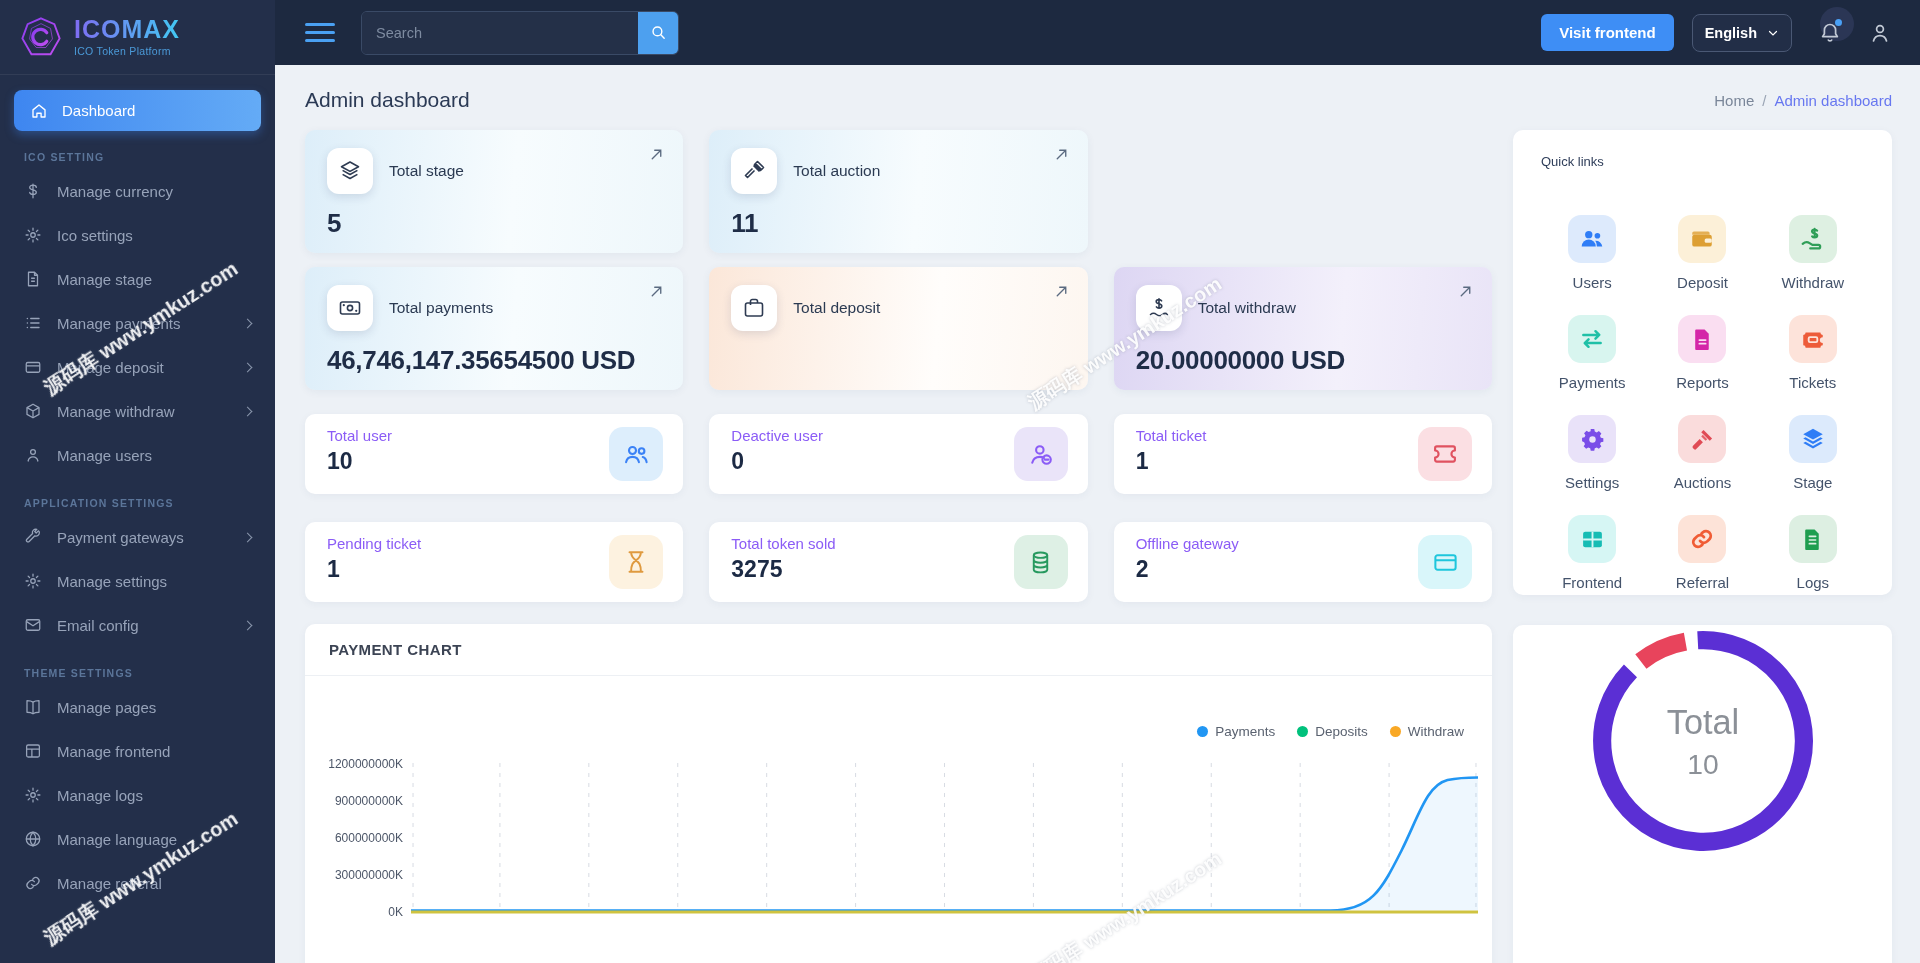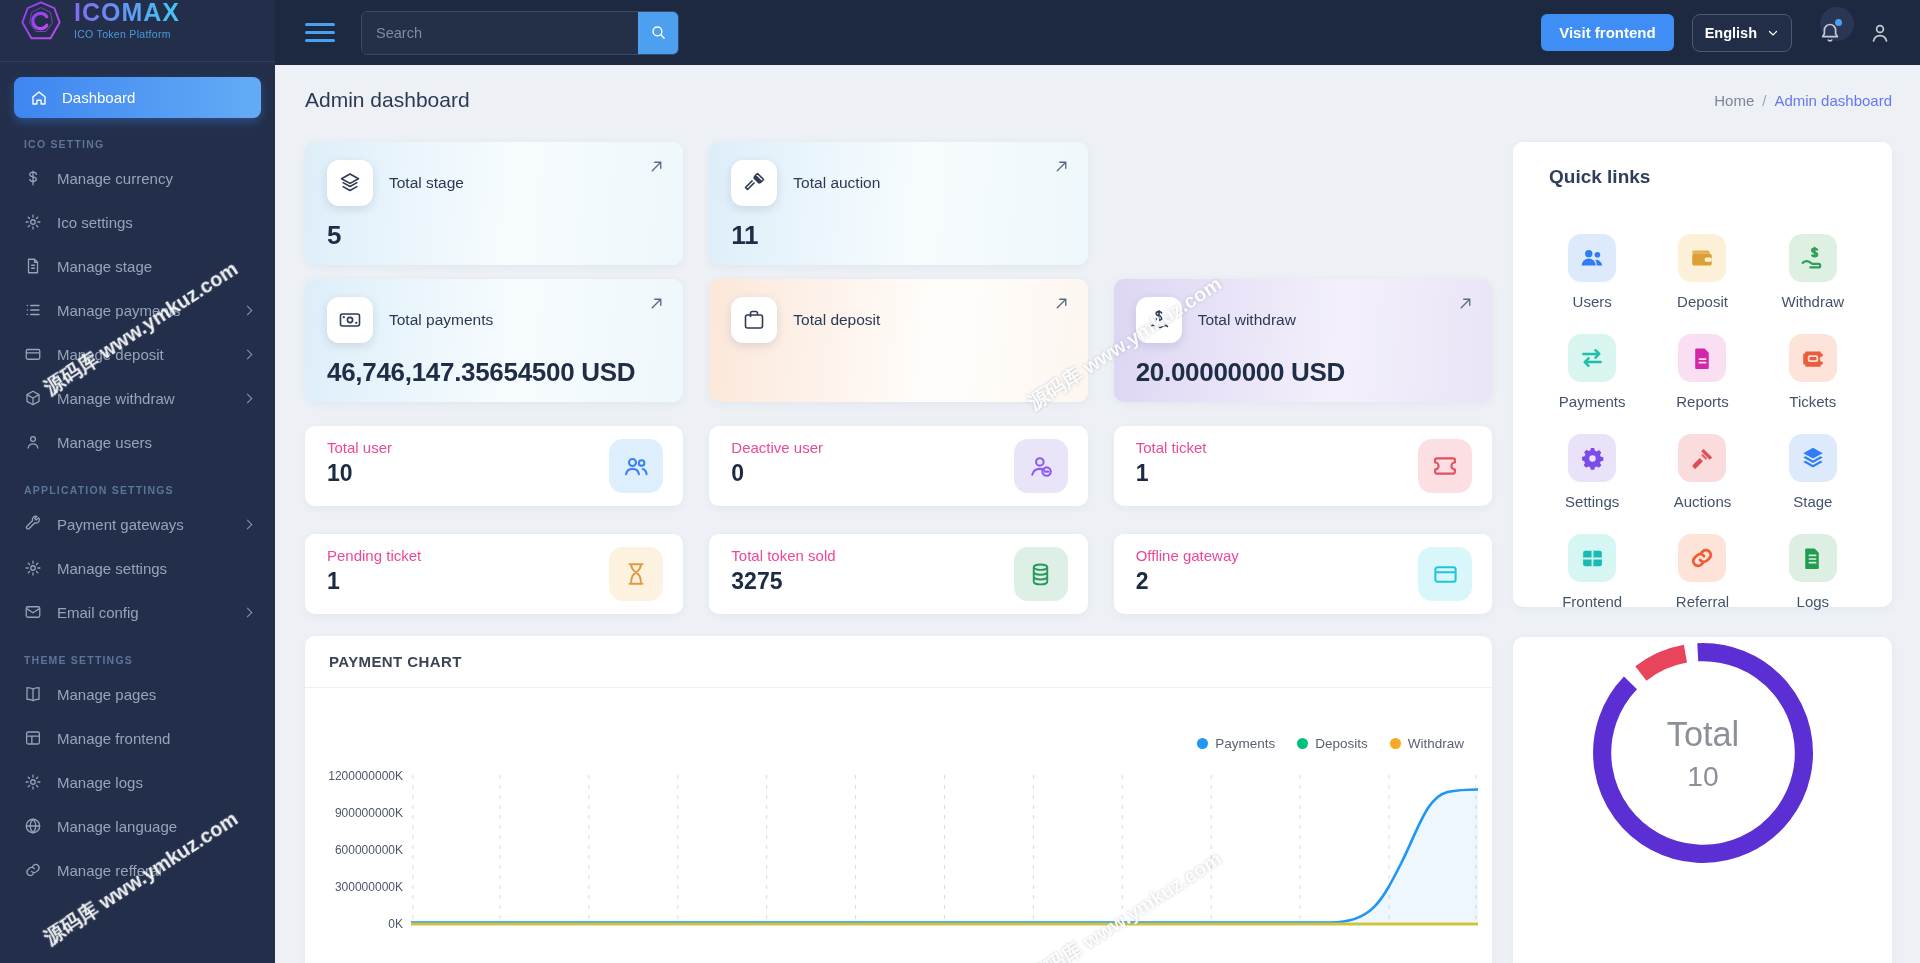--- a/index.html
+++ b/index.html
@@ -1,21 +1,21 @@
 <!DOCTYPE html>
 <html><head>
 <meta charset="utf-8">
 <style>
   * { margin:0; padding:0; box-sizing:border-box; }
   html,body { width:1920px; height:963px; overflow:hidden; }
   body { font-family:"Liberation Sans", sans-serif; background:#edf1f6; color:#25334d; position:relative; }
 
   
   .sidebar { position:fixed; left:0; top:0; width:275px; height:963px; background:#232f4a; z-index:10; }
-  .logo-box { height:62px; display:flex; gap:12px; padding:0 20px; border-bottom:1px solid rgba(255,255,255,.07); }
+  .logo-box { height:75px; display:flex; align-items:center; gap:12px; padding:0 20px; border-bottom:1px solid rgba(255,255,255,.07); }
   .logo-text .brand-name { font-size:25px; font-weight:800; letter-spacing:1px;
      background:linear-gradient(90deg,#7f6cf2,#42c9f2); -webkit-background-clip:text; background-clip:text; color:transparent; line-height:1; }
   .logo-text .brand-tag { font-size:10.5px; color:#4b9ad8; margin-top:3px; letter-spacing:.3px; }
   .side-nav { padding:15px 0 0; }
   .s-active { margin:0 14px; height:41px; display:flex; align-items:center; gap:14px; padding:0 16px;
      background:linear-gradient(90deg,#3e86f0,#64abf6); border-radius:8px; color:#fff; font-size:15px;
      box-shadow:0 4px 10px rgba(62,134,240,.35); cursor:pointer; }
   .s-head { margin:20px 24px 6px; font-size:10.5px; font-weight:700; letter-spacing:1.2px; color:#5b7599; }
   .s-item { height:44px; display:flex; align-items:center; gap:15px; padding:0 24px; color:#97a3b9; font-size:15px; cursor:pointer; }
   .s-item svg, .s-active svg { flex:0 0 auto; }
@@ -34,21 +34,21 @@
   .visit-btn { background:#3e8ef5; color:#fff; border:0; border-radius:6px; height:37px; padding:0 18px; font-size:15px; font-weight:600; cursor:pointer; font-family:inherit; }
   .lang-select { height:38px; min-width:98px; border:1px solid #4a5874; border-radius:8px; background:#222e47; color:#fff;
      display:flex; align-items:center; justify-content:center; gap:10px; padding:0 12px; font-size:14.5px; font-weight:600; cursor:pointer; }
   .bell-wrap { position:relative; width:40px; height:40px; display:flex; align-items:center; justify-content:center; cursor:pointer; }
   .bell-halo { position:absolute; right:-4px; top:-6px; width:34px; height:34px; border-radius:50%; background:#2b3answer655; background:#2b3655; }
   .bell-dot { position:absolute; right:8px; top:6px; width:7px; height:7px; border-radius:50%; background:#4aa0f5; z-index:2; }
   .top-icon { position:relative; z-index:1; }
 
   
   .content { position:absolute; left:275px; top:65px; right:0; bottom:0; padding:23px 28px 0 30px; }
-  .page-head { display:flex; align-items:center; justify-content:space-between; margin-bottom:30px; }
+  .page-head { display:flex; align-items:center; justify-content:space-between; margin-bottom:18px; }
   .page-title { font-size:21px; font-weight:500; color:#2b3a55; }
   .breadcrumb { font-size:15px; display:flex; gap:8px; align-items:center; }
   .breadcrumb .bc-home { color:#7a8699; cursor:pointer; }
   .breadcrumb .bc-sep { color:#9aa4b4; }
   .breadcrumb .bc-cur { color:#6777f0; cursor:pointer; }
 
   .layout { display:grid; grid-template-columns:1187px 379px; gap:21px; align-items:start; }
   .cards-col { display:flex; flex-direction:column; }
   .crow { display:grid; grid-template-columns:repeat(3,1fr); gap:26px; }
 
@@ -59,39 +59,39 @@
   .gcard.purple { background:linear-gradient(95deg,#ddd6f3 0%,#f3f0fb 60%,#e9e4f7 100%); }
   .gcard-top { display:flex; align-items:center; gap:16px; }
   .gtile { width:46px; height:46px; border-radius:12px; background:#fff; display:flex; align-items:center; justify-content:center;
      box-shadow:0 3px 10px rgba(40,60,100,.14); color:#2e3b52; }
   .glabel { font-size:15.5px; color:#2b3a52; font-weight:500; }
   .gvalue { font-size:26px; font-weight:600; color:#1f2d47; margin-top:14px; letter-spacing:-.3px; }
   .garrow { position:absolute; right:18px; top:16px; color:#5a6a80; cursor:pointer; }
 
   
   .wcard { position:relative; height:80px; border-radius:10px; background:#fff; padding:13px 22px; box-shadow:0 2px 8px rgba(35,60,105,.05); }
-  .wlabel { font-size:15px; color:#ec4899; }
+  .wlabel { font-size:15px; color:#8b5cf6; }
   .wvalue { font-size:23px; font-weight:600; color:#1c2a44; margin-top:4px; }
   .wtile { position:absolute; right:20px; top:50%; transform:translateY(-50%); width:54px; height:54px; border-radius:14px;
      display:flex; align-items:center; justify-content:center; }
 
   
   .chart-panel { background:#fff; border-radius:10px; box-shadow:0 2px 8px rgba(35,60,105,.05); height:400px; overflow:hidden; }
   .chart-head { padding:17px 24px; border-bottom:1px solid #edf0f4; font-size:15px; font-weight:700; letter-spacing:.4px; color:#3c4454; }
   .legend { display:flex; justify-content:flex-end; gap:22px; padding:48px 28px 10px; }
   .legend .li { display:flex; align-items:center; gap:7px; font-size:13.5px; color:#5a6270; cursor:pointer; }
   .legend .dot { width:11px; height:11px; border-radius:50%; }
   .plot-wrap { display:flex; padding:6px 14px 0 18px; }
   .ylabels { position:relative; width:88px; height:165px; flex:0 0 auto; }
   .ylabels span { position:absolute; right:8px; font-size:12px; color:#4c5668; white-space:nowrap; }
   .plot-svg { flex:1; height:165px; }
 
   
   .panel { background:#fff; border-radius:10px; box-shadow:0 2px 8px rgba(35,60,105,.05); }
-  .panel-title { font-size:19px; font-weight:700; color:#2f3e5a; padding:24px 36px 0; }
+  .panel-title { font-size:13px; font-weight:400; color:#2f3e5a; padding:24px 28px 0; }
   .ql-grid { display:grid; grid-template-columns:repeat(3,1fr); row-gap:24px; padding:46px 24px 30px; }
   .ql-item { display:flex; flex-direction:column; align-items:center; gap:11px; cursor:pointer; }
   .ql-tile { width:48px; height:48px; border-radius:13px; display:flex; align-items:center; justify-content:center; }
   .ql-label { font-size:15px; color:#44536b; }
   .quick-links { height:465px; }
   .users-panel { height:400px; margin-top:18px; }
   .donut-wrap { display:flex; justify-content:center; margin-top:30px; }
   .donut-center { fill:#8b9097; }
 
   

